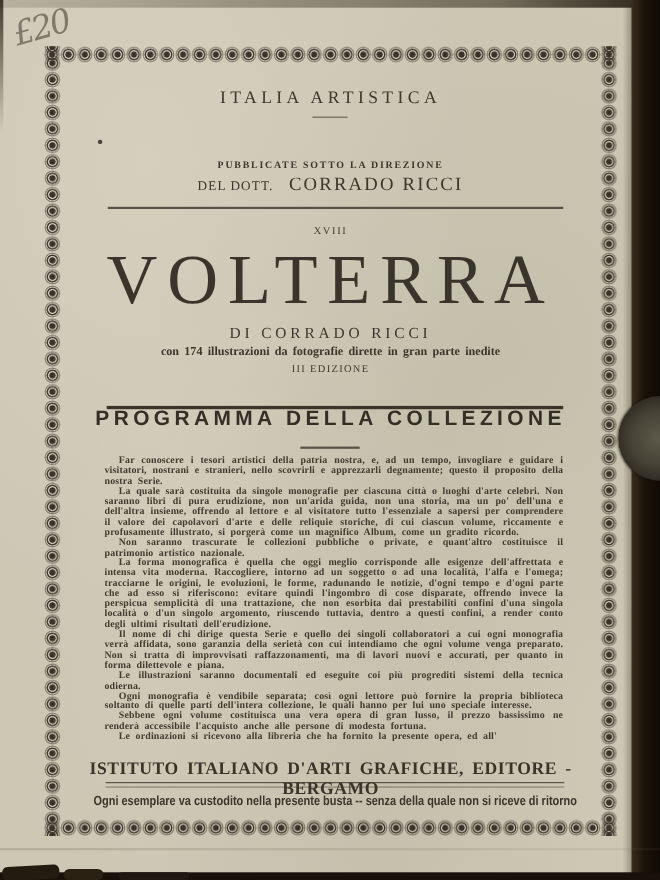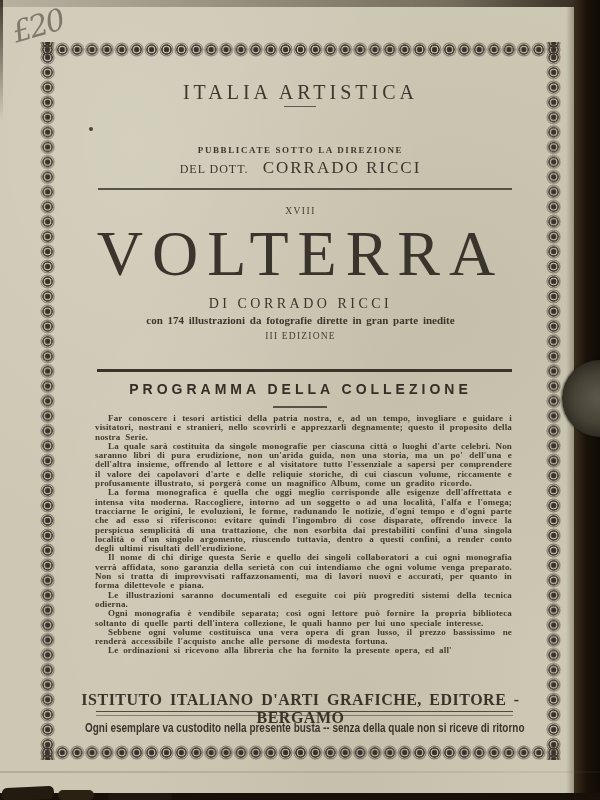--- a/index.html
+++ b/index.html
@@ -44,37 +44,37 @@
   .orn { background-color:transparent;
     background-image:
       radial-gradient(circle, #3a332b 2.5px, rgba(0,0,0,0) 3.1px),
       radial-gradient(circle, rgba(0,0,0,0) 3.7px, #3a332b 4.1px, #3a332b 4.9px, rgba(0,0,0,0) 5.5px),
       radial-gradient(circle, rgba(0,0,0,0) 5.7px, rgba(58,51,43,.5) 6.1px, rgba(58,51,43,.5) 6.7px, rgba(0,0,0,0) 7.2px);
     background-size:14.9px 14.95px; background-position:center; }
   .orn-top    { left:40px;  top:42px;  width:521px; height:15px; }
   .orn-bottom { left:40px;  top:745px; width:521px; height:15px; }
   .orn-left   { left:40px;  top:42px;  width:15px;  height:718px; }
   .orn-right  { left:546px; top:42px;  width:15px;  height:718px; }
-  .series-title { top:81px; font-size:20px; letter-spacing:4px; color:#3d372e; }
+  .series-title { top:81px; font-size:16px; letter-spacing:4px; color:#3d372e; }
   .rule-a { top:106px; left:284px; width:32px; height:1px; background:rgba(60,53,44,.75); }
   .collection-title { top:113px; font-family:"Liberation Sans", sans-serif; font-weight:bold;
     font-size:21px; letter-spacing:2.5px; color:#332e26; }
   .bullet-mark { left:89px; top:127px; width:4px; height:4px; border-radius:50%; background:#4a443a; }
   .direction-note { top:145px; font-size:9px; font-weight:bold; letter-spacing:1.6px; color:#3d372e; }
   .direction-line { top:158px; font-size:12px; letter-spacing:1px; color:#3b352c; }
   .direction-line .director-name { font-size:17px; letter-spacing:2px;margin-left:10px; }
   .rule-b { top:188px; left:98px; width:414px; height:1.5px; background:rgba(58,51,42,.8); }
   .volume-number { top:206px; font-size:9.5px; letter-spacing:1.5px; color:#433d33; }
   .main-title { top:222px; font-size:64px; letter-spacing:9px; color:#3a352c; line-height:1; }
   .author-line { top:296px; font-size:14px; letter-spacing:3.5px; color:#3b352c; }
   .illustrations-note { top:314px; font-size:11px; font-weight:bold; word-spacing:2px; color:#3b352c; }
   .edition-note { top:331px; font-size:9.5px; letter-spacing:1.2px; color:#433d33; }
   .rule-c { top:369px; left:97px; width:415px; height:3px; background:#3a342b; }
-  .programma-heading { top:381px; font-family:"Liberation Sans", sans-serif; font-weight:bold;
-    font-size:14px; letter-spacing:4px; color:#332e26; }
+  .programma-heading { top:370px; font-family:"Liberation Sans", sans-serif; font-weight:bold;
+    font-size:19px; letter-spacing:4px; color:#332e26; }
   .rule-d { top:406px; left:273px; width:54px; height:1.5px; background:rgba(58,51,42,.8); }
 
   .body-text { left:95px; top:414px; width:417px; height:272px; overflow:hidden;
     text-align:justify; font-weight:bold; font-size:9px; line-height:9.3px;
     letter-spacing:.15px; word-spacing:.28em; color:#403a2f; }
   .body-text p { margin:0; text-indent:13px; }
 
   .publisher-imprint { top:691px; font-size:16px; font-weight:bold; letter-spacing:.5px;
     word-spacing:3px; color:#39332a; }
   .rule-e { top:711px; left:96px; width:417px; height:3px;
@@ -122,20 +122,21 @@
   <div class="abs center illustrations-note">con 174 illustrazioni da fotografie dirette in gran parte inedite</div>
   <div class="abs center edition-note">III EDIZIONE</div>
 
   <div class="abs rule-c"></div>
   <div class="abs center programma-heading">PROGRAMMA DELLA COLLEZIONE</div>
   <div class="abs rule-d"></div>
 
   <div class="abs body-text">
     <p>Far conoscere i tesori artistici della patria nostra, e, ad un tempo, invogliare e guidare i visitatori, nostrani e stranieri, nello scovrirli e apprezzarli degnamente; questo il proposito della nostra Serie.</p>
     <p>La quale sarà costituita da singole monografie per ciascuna città o luoghi d'arte celebri. Non saranno libri di pura erudizione, non un'arida guida, non una storia, ma un po' dell'una e dell'altra insieme, offrendo al lettore e al visitatore tutto l'essenziale a sapersi per comprendere il valore dei capolavori d'arte e delle reliquie storiche, di cui ciascun volume, riccamente e profusamente illustrato, si porgerà come un magnifico Album, come un gradito ricordo.</p>
+    <p>Non saranno trascurate le collezioni pubbliche o private, e quant'altro costituisce il patrimonio artistico nazionale.</p>
     <p>La forma monografica è quella che oggi meglio corrisponde alle esigenze dell'affrettata e intensa vita moderna. Raccogliere, intorno ad un soggetto o ad una località, l'alfa e l'omega; tracciarne le origini, le evoluzioni, le forme, radunando le notizie, d'ogni tempo e d'ogni parte che ad esso si riferiscono: evitare quindi l'ingombro di cose disparate, offrendo invece la perspicua semplicità di una trattazione, che non esorbita dai prestabiliti confini d'una singola località o d'un singolo argomento, riuscendo tuttavia, dentro a questi confini, a render conto degli ultimi risultati dell'erudizione.</p>
     <p>Il nome di chi dirige questa Serie e quello dei singoli collaboratori a cui ogni monografia verrà affidata, sono garanzia della serietà con cui intendiamo che ogni volume venga preparato. Non si tratta di improvvisati raffazzonamenti, ma di lavori nuovi e accurati, per quanto in forma dilettevole e piana.</p>
     <p>Le illustrazioni saranno documentali ed eseguite coi più progrediti sistemi della tecnica odierna.</p>
     <p>Ogni monografia è vendibile separata; così ogni lettore può fornire la propria biblioteca soltanto di quelle parti dell'intera collezione, le quali hanno per lui uno speciale interesse.</p>
     <p>Sebbene ogni volume costituisca una vera opera di gran lusso, il prezzo bassissimo ne renderà accessibile l'acquisto anche alle persone di modesta fortuna.</p>
     <p>Le ordinazioni si ricevono alla libreria che ha fornito la presente opera, ed all'</p>
   </div>
 
   <div class="abs center publisher-imprint">ISTITUTO ITALIANO D'ARTI GRAFICHE, EDITORE - BERGAMO</div>
   <div class="abs rule-e"></div>

